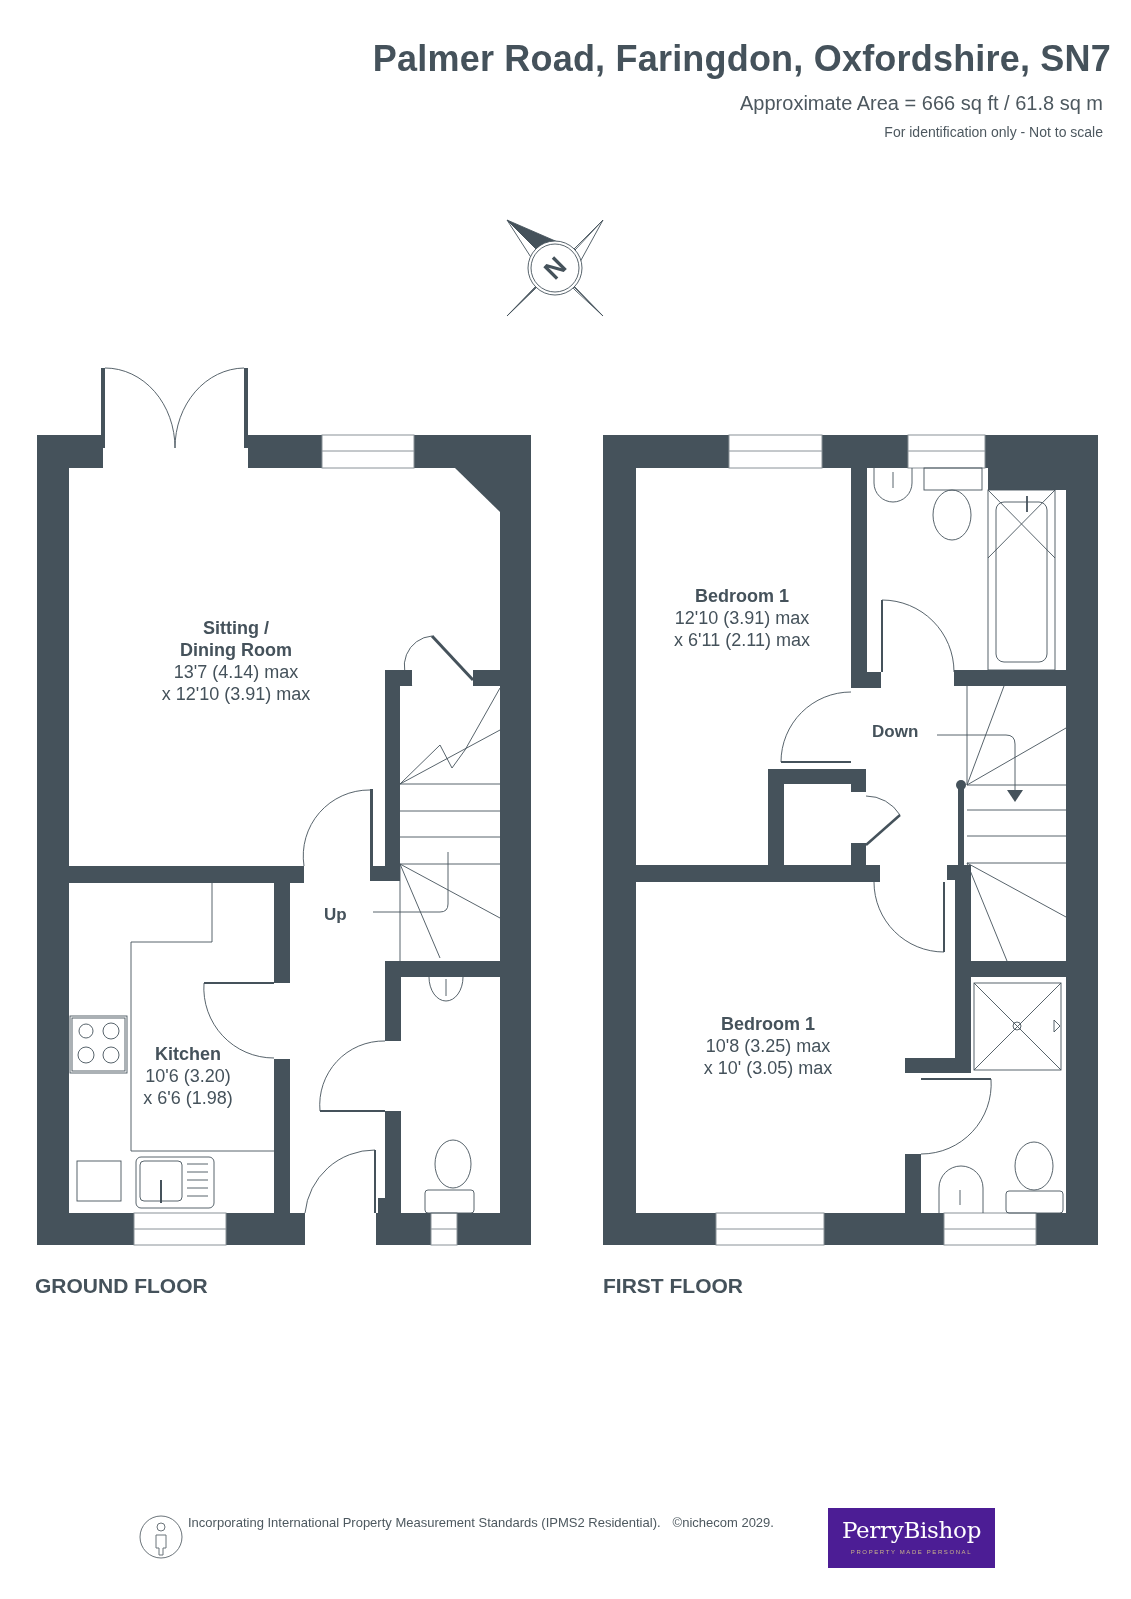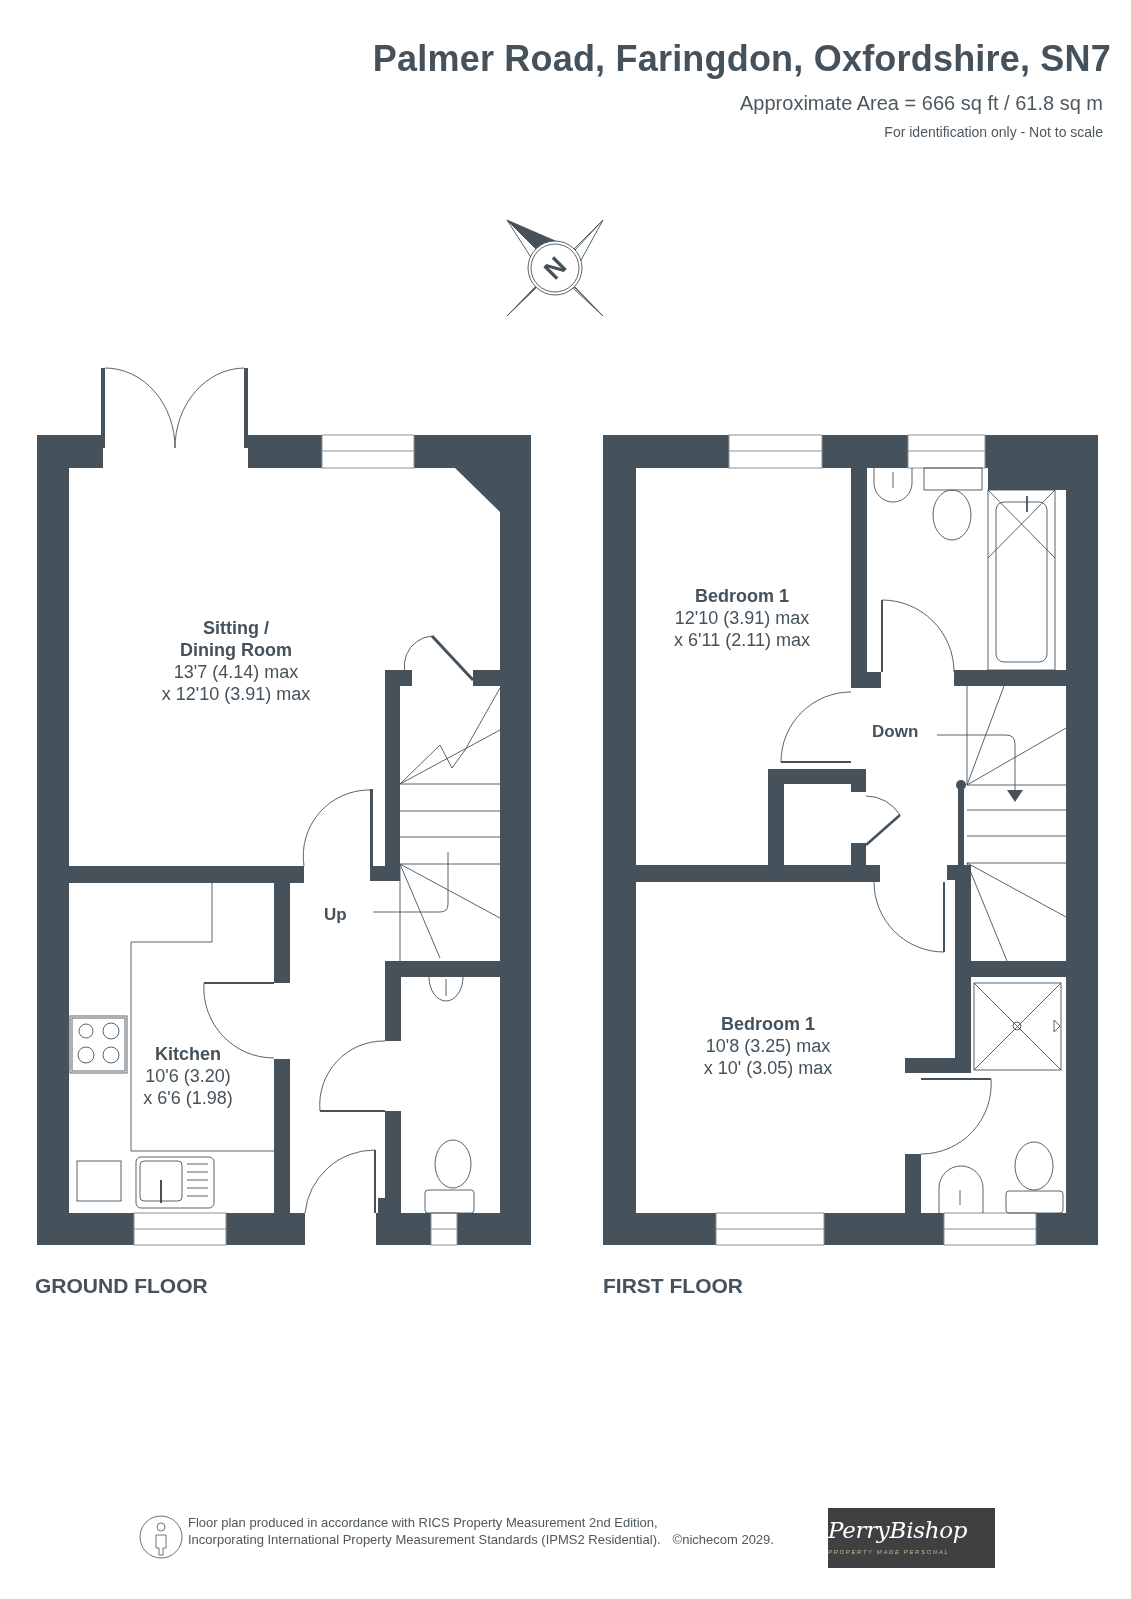--- a/index.html
+++ b/index.html
@@ -9,21 +9,21 @@
   .disclaimer{position:absolute;right:28px;top:124px;font-size:14px;color:#4d585f;white-space:nowrap;}
   svg.plan{position:absolute;left:0;top:0;}
   .floor-label{position:absolute;font-size:21px;font-weight:bold;color:#45525b;white-space:nowrap;text-align:right;}
   .room{position:absolute;text-align:center;white-space:nowrap;color:#45525b;transform:translateX(-50%);line-height:22px;}
   .room .name{font-weight:bold;font-size:18px;}
   .room .dim{font-size:18px;}
   .stair-label{position:absolute;font-weight:bold;font-size:17px;color:#45525b;}
   .footer{position:absolute;left:188px;top:1514px;font-size:13px;line-height:17px;color:#4d585f;white-space:nowrap;}
   .footer .copy{margin-left:12px;}
   .info-icon{position:absolute;left:138px;top:1514px;width:46px;height:46px;}
-  .logo{position:absolute;left:828px;top:1508px;width:167px;height:60px;background:#404040;color:#fff;text-align:left;font-style:italic;}
+  .logo{position:absolute;left:828px;top:1508px;width:167px;height:60px;background:#4c1d95;color:#fff;text-align:center;}
   .logo .brand{font-family:"DejaVu Serif",serif;font-size:23px;padding-top:9px;letter-spacing:-0.3px;}
   .logo .tag{font-size:6px;letter-spacing:1.6px;color:#c9b48a;margin-top:6px;}
 </style>
 </head>
 <body>
 
 <div class="title">Palmer Road, Faringdon, Oxfordshire, SN7</div>
 <div class="area">Approximate Area = 666 sq ft / 61.8 sq m</div>
 <div class="disclaimer">For identification only - Not to scale</div>
 
@@ -267,20 +267,19 @@
 </div>
 <div class="stair-label" style="left:872px;top:722px;">Down</div>
 <div class="floor-label" style="left:603px;top:1274px;">FIRST FLOOR</div>
 
 <svg class="info-icon" viewBox="0 0 46 46">
   <circle cx="23" cy="23" r="21" fill="none" stroke="#6b747a" stroke-width="1"></circle>
   <circle cx="23" cy="13" r="4" fill="none" stroke="#6b747a" stroke-width="1"></circle>
   <path d="M18,21 L28,21 L28,34 L25,34 L25,41 L21,41 L21,34 L18,34 Z" fill="none" stroke="#6b747a" stroke-width="1"></path>
 </svg>
 <div class="footer">
-  <div>Floor plan produced in accordance with RICS Property Measurement 2nd Edition,</div>
   <div><span>Incorporating International Property Measurement Standards (IPMS2 Residential).</span><span class="copy">©nichecom 2029.</span></div>
 </div>
 
 <div class="logo">
   <div class="brand">PerryBishop</div>
   <div class="tag">PROPERTY MADE PERSONAL</div>
 </div>
 
 </body></html>

